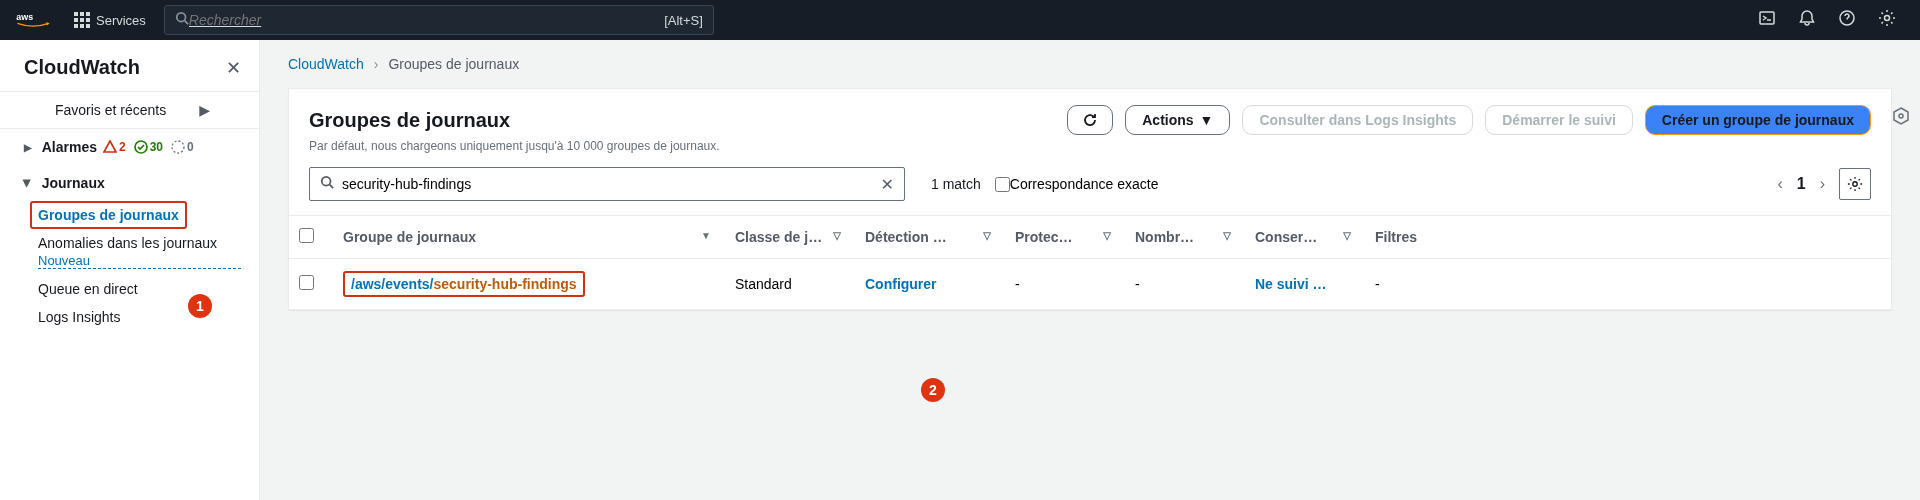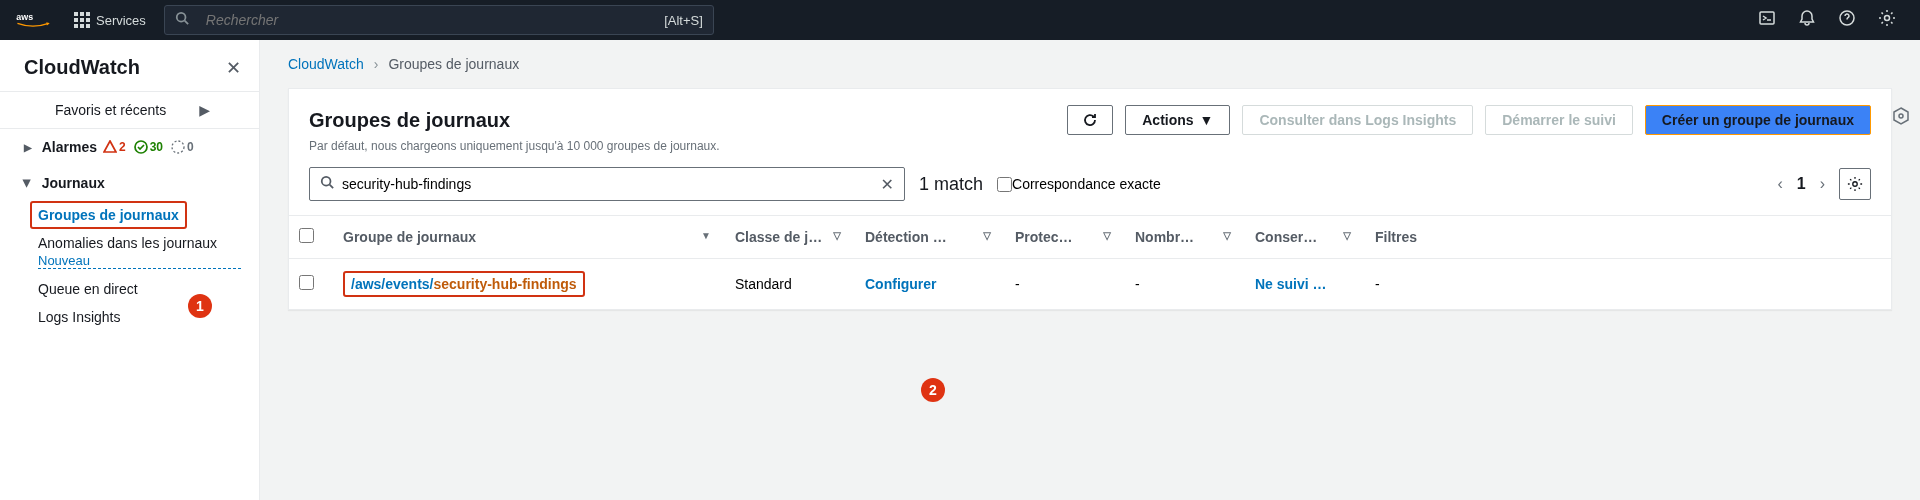--- a/index.html
+++ b/index.html
@@ -6,21 +6,21 @@
 body { background:#fff; width:1920px; height:500px; overflow:hidden; }
 
 
 .topnav { background:#161d26; height:40px; display:flex; align-items:center; padding:0 16px; color:#d5dbdb; }
 .aws-logo { display:flex; align-items:center; margin-right:14px; }
 .aws-logo svg { width:34px; height:20px; }
 .services-btn { display:flex; align-items:center; gap:6px; color:#d5dbdb; padding:0 10px; cursor:pointer; font-size:13px; }
 .grid9 { display:grid; grid-template-columns:repeat(3,4px); grid-template-rows:repeat(3,4px); gap:2px; }
 .grid9 span { background:#d5dbdb; width:4px; height:4px; }
 .searchbar { display:flex; align-items:center; background:#1f2733; border:1px solid #3a4553; border-radius:3px; height:30px; width:550px; margin-left:8px; padding:0 10px; color:#879196; }
-.searchbar input { background:transparent; border:none; outline:none; color:#d5dbdb; font-style:italic; font-size:14px; flex:1; margin-left:17px; }
+.searchbar input { background:transparent; border:none; outline:none; color:#d5dbdb; font-style:italic; font-size:14px; flex:1; margin-left:0;text-decoration:underline; }
 .searchbar .kbd { font-size:13px; color:#d5dbdb; }
 .topnav-right { margin-left:auto; display:flex; align-items:center; gap:22px; padding-right:8px; }
 .topnav-right .ticon { color:#d5dbdb; cursor:pointer; }
 
 
 .main { display:flex; height:460px; }
 .sidebar { width:260px; border-right:1px solid #e9ebed; background:#fff; display:flex; flex-direction:column; }
 .side-head { display:flex; align-items:center; padding:16px 18px 12px 24px; }
 .side-head h1 { font-size:20px; font-weight:700; color:#16191f; flex:1; }
 .close-x { font-size:18px; color:#545b64; cursor:pointer; }
@@ -44,30 +44,30 @@
 
 
 .content { flex:1; background:#f2f3f3; padding:0; position:relative; }
 .breadcrumb { padding:16px 28px 8px 28px; font-size:14px; display:flex; align-items:center; gap:10px;}
 .breadcrumb a { color:#0073bb; text-decoration:none; }
 .breadcrumb .sep { color:#879196; }
 .breadcrumb .cur { color:#545b64; }
 .panel { background:#fff; margin:8px 28px; border:1px solid #e9ebed; box-shadow:0 1px 1px rgba(0,0,0,.05); }
 .panel-head { display:flex; align-items:center; padding:16px 20px 4px 20px; gap:12px;}
 .panel-head h2 { font-size:20px; font-weight:700; color:#16191f; flex:1;}
-.btn { border:1px solid #687078; background:#fff; padding:6px 16px; font-size:14px; border-radius:2px; cursor:pointer; color:#16191f; display:flex; align-items:center; gap:6px; font-weight:700;}
+.btn { border:1px solid #687078; background:#fff; padding:6px 16px; font-size:14px; border-radius:10px; cursor:pointer; color:#16191f; display:flex; align-items:center; gap:6px; font-weight:700;}
 .btn.icon { padding:6px 14px; }
 .btn[disabled] { color:#aab7b8; border-color:#d5dbdb; cursor:default; }
 .btn.primary { background:#3b82f6; border-color:#ff9900; color:#16191f; }
 .panel-sub { padding:0 20px 14px 20px; font-size:12px; color:#687078; }
 .filterrow { display:flex; align-items:center; padding:0 20px 14px 20px; gap:14px;}
 .searchbox { display:flex; align-items:center; border:1px solid #687078; border-radius:2px; height:34px; width:596px; padding:0 10px; }
 .searchbox input { border:none; outline:none; flex:1; font-size:14px; margin-left:8px; }
 .searchbox .clear { color:#545b64; cursor:pointer; font-size:16px; }
-.match { font-size:18px; color:#16191f; }
+.match { font-size:14px; color:#16191f;margin-left:12px; }
 .exact { display:flex; align-items:center; font-size:14px; }
 .pager { margin-left:auto; display:flex; align-items:center; gap:14px; color:#687078;}
 .pager .pg { font-weight:700; color:#16191f;}
 .gearbtn { border:1px solid #687078; width:32px; height:32px; display:flex; align-items:center; justify-content:center; border-radius:2px; cursor:pointer;}
 
 
 table { width:100%; border-collapse:collapse; }
 th,td { text-align:left; font-size:14px; padding:12px 10px; border-top:1px solid #e9ebed; }
 th { color:#545b64; font-weight:700; position:relative;}
 th .sort { position:absolute; right:14px; top:14px; color:#687078; font-size:10px;}

